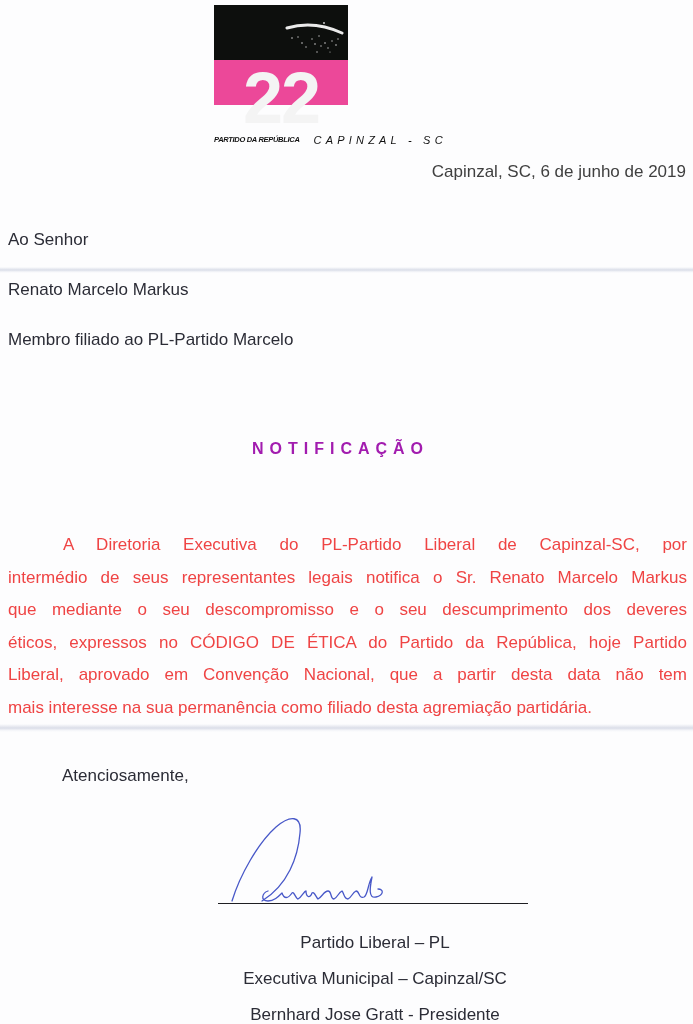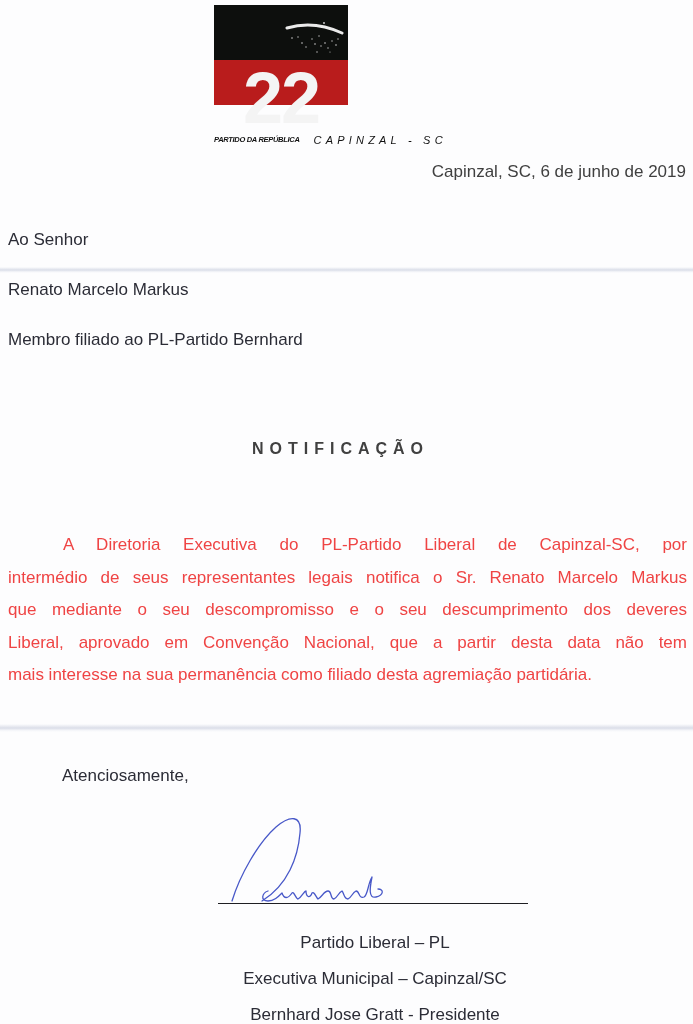--- a/index.html
+++ b/index.html
@@ -32,21 +32,21 @@
     .fold.f1 { top: 267px; }
     .fold.f2 { top: 724px; height: 8px; }
 
     
     .logo {
       position: absolute;
       left: 214px;
       top: 5px;
       width: 134px;
       height: 100px;
-      background: #b91c1c;
+      background: #ec4899;
     }
     .logo .top-band {
       position: absolute;
       left: 0; top: 0;
       width: 134px; height: 55px;
       background: #0d0f0d;
     }
     .logo .globe {
       position: absolute;
       left: 70px; top: 14px;
@@ -110,21 +110,21 @@
 
     .title {
       position: absolute;
       left: 0;
       width: 653px;
       top: 440px;
       text-align: center;
       font-weight: bold;
       font-size: 16px;
       letter-spacing: 6px;
-      color: #404040;
+      color: #a21caf;
       padding-left: 28px;
       box-sizing: border-box;
     }
 
     .body-text {
       position: absolute;
       left: 8px;
       top: 529px;
       width: 679px;
       font-size: 17px;
@@ -208,29 +208,30 @@
   </div>
   <div class="logo-caption">
     <span class="party">PARTIDO DA REPÚBLICA</span><span class="city">CAPINZAL - SC</span>
   </div>
 
   <div class="date">Capinzal, SC, 6 de junho de 2019</div>
 
   <div class="recipient">
     <div>Ao Senhor</div>
     <div>Renato Marcelo Markus</div>
-    <div>Membro filiado ao PL-Partido Bernhard</div>
+    <div>Membro filiado ao PL-Partido Marcelo</div>
   </div>
 
   <div class="title">NOTIFICAÇÃO</div>
 
   <div class="body-text">
     <span class="line indent">A Diretoria Executiva do PL-Partido Liberal de Capinzal-SC, por</span>
     <span class="line">intermédio de seus representantes legais notifica o Sr. Renato Marcelo Markus</span>
     <span class="line">que mediante o seu descompromisso e o seu descumprimento dos deveres</span>
+    <span class="line">éticos, expressos no CÓDIGO DE ÉTICA do Partido da República, hoje Partido</span>
     <span class="line">Liberal, aprovado em Convenção Nacional, que a partir desta data não tem</span>
     <span class="line last">mais interesse na sua permanência como filiado desta agremiação partidária.</span>
   </div>
 
   <div class="closing">Atenciosamente,</div>
 
   <svg class="signature" viewBox="0 0 320 95">
     <path d="M14 88 C22 62, 40 30, 58 14 C72 2, 84 2, 82 20 C80 44, 70 72, 44 88" stroke="#4858c8" stroke-width="1.3" fill="none" stroke-linecap="round"></path>
     <path d="M50 78 C44 80, 42 88, 50 88 C56 88, 60 84, 64 80 C66 86, 70 86, 74 80 C76 78, 78 86, 80 86 C84 84, 86 78, 88 78 C88 84, 92 86, 94 80 C96 78, 98 84, 100 86 C104 84, 106 78, 110 78 C114 78, 112 86, 116 86 C120 84, 120 80, 124 78 C126 80, 126 86, 130 86 C134 84, 134 80, 138 78 C142 78, 140 86, 146 84 C150 82, 150 70, 154 64 C152 74, 150 86, 158 84 C166 82, 166 76, 160 76" stroke="#4858c8" stroke-width="1.3" fill="none" stroke-linecap="round" stroke-linejoin="round"></path>
   </svg>

